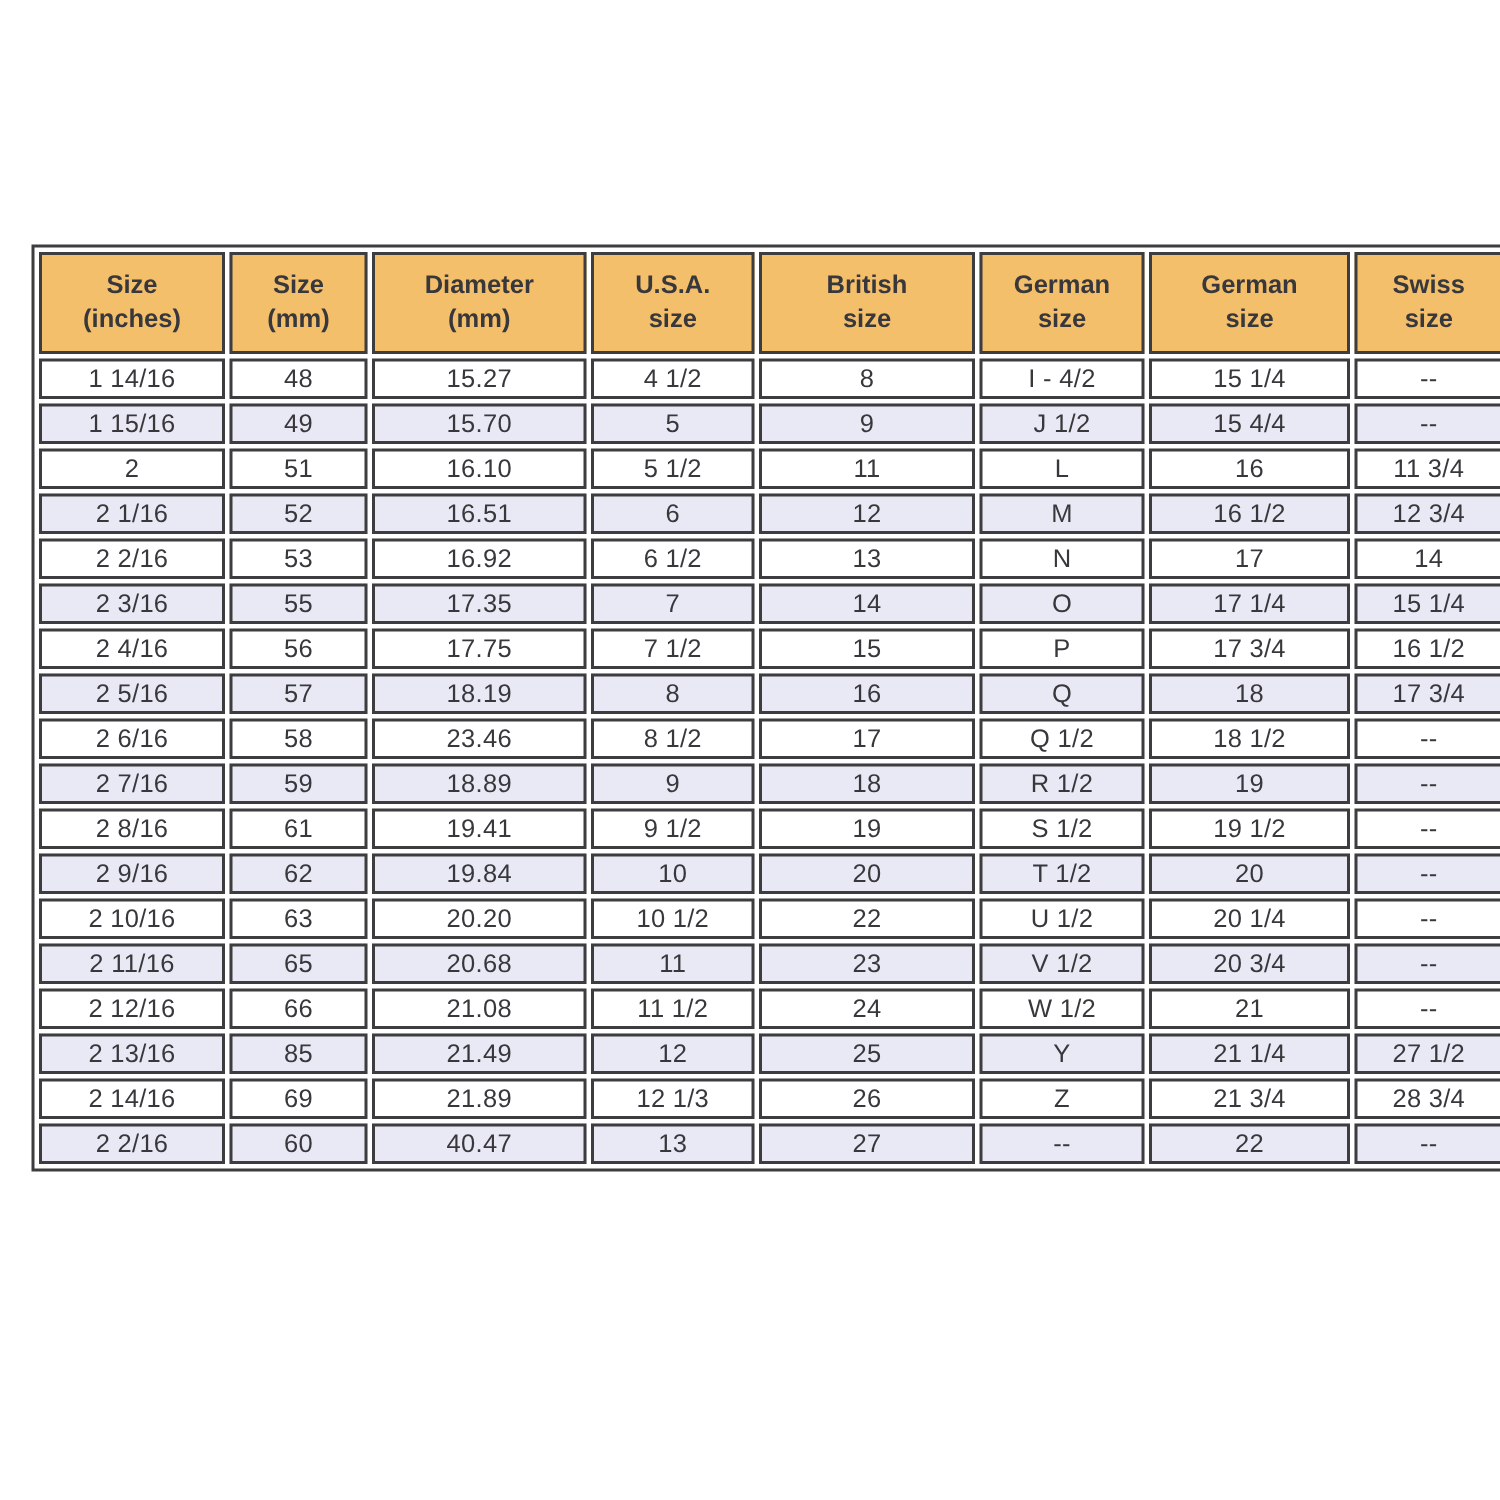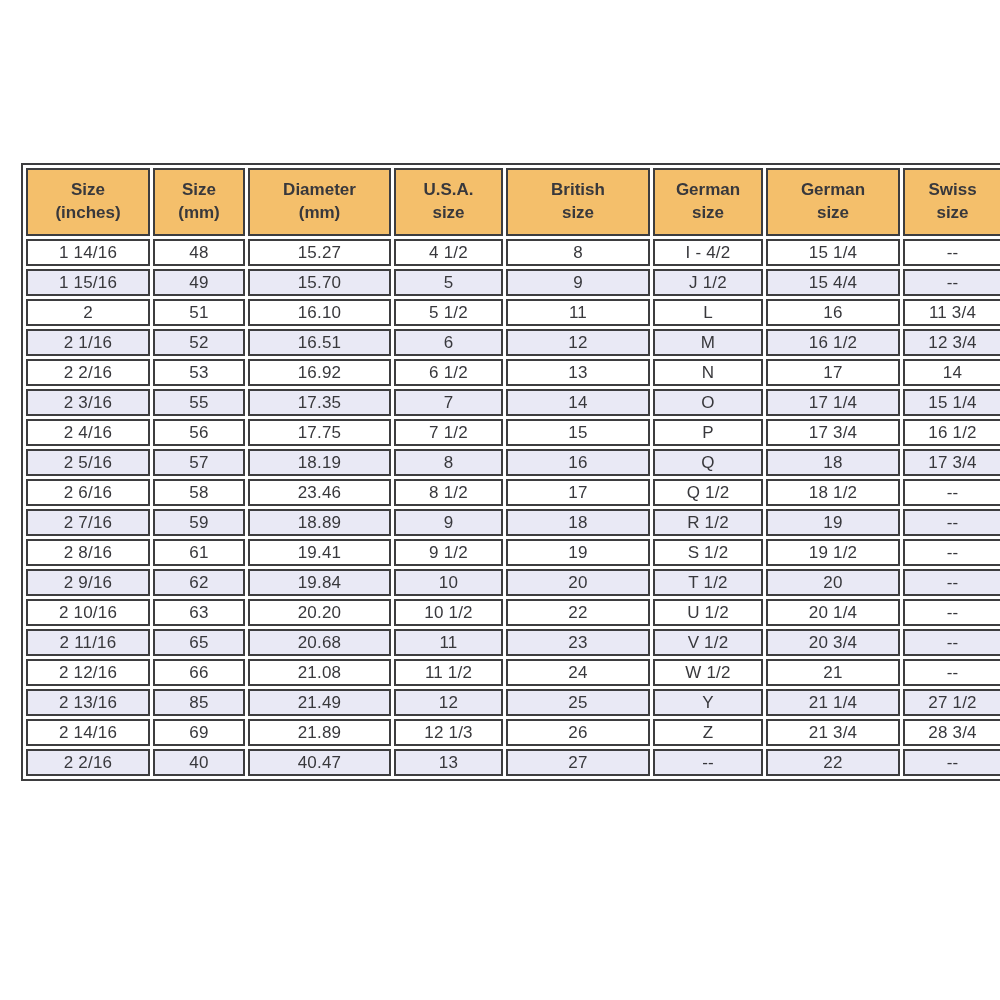--- a/index.html
+++ b/index.html
@@ -268,21 +268,21 @@
           <td>69</td>
           <td>21.89</td>
           <td>12 1/3</td>
           <td>26</td>
           <td>Z</td>
           <td>21 3/4</td>
           <td>28 3/4</td>
         </tr>
         <tr class="alt">
           <td>2 2/16</td>
-          <td>40</td>
+          <td>60</td>
           <td>40.47</td>
           <td>13</td>
           <td>27</td>
           <td>--</td>
           <td>22</td>
           <td>--</td>
         </tr>
       </tbody>
   </table>
 </div>

